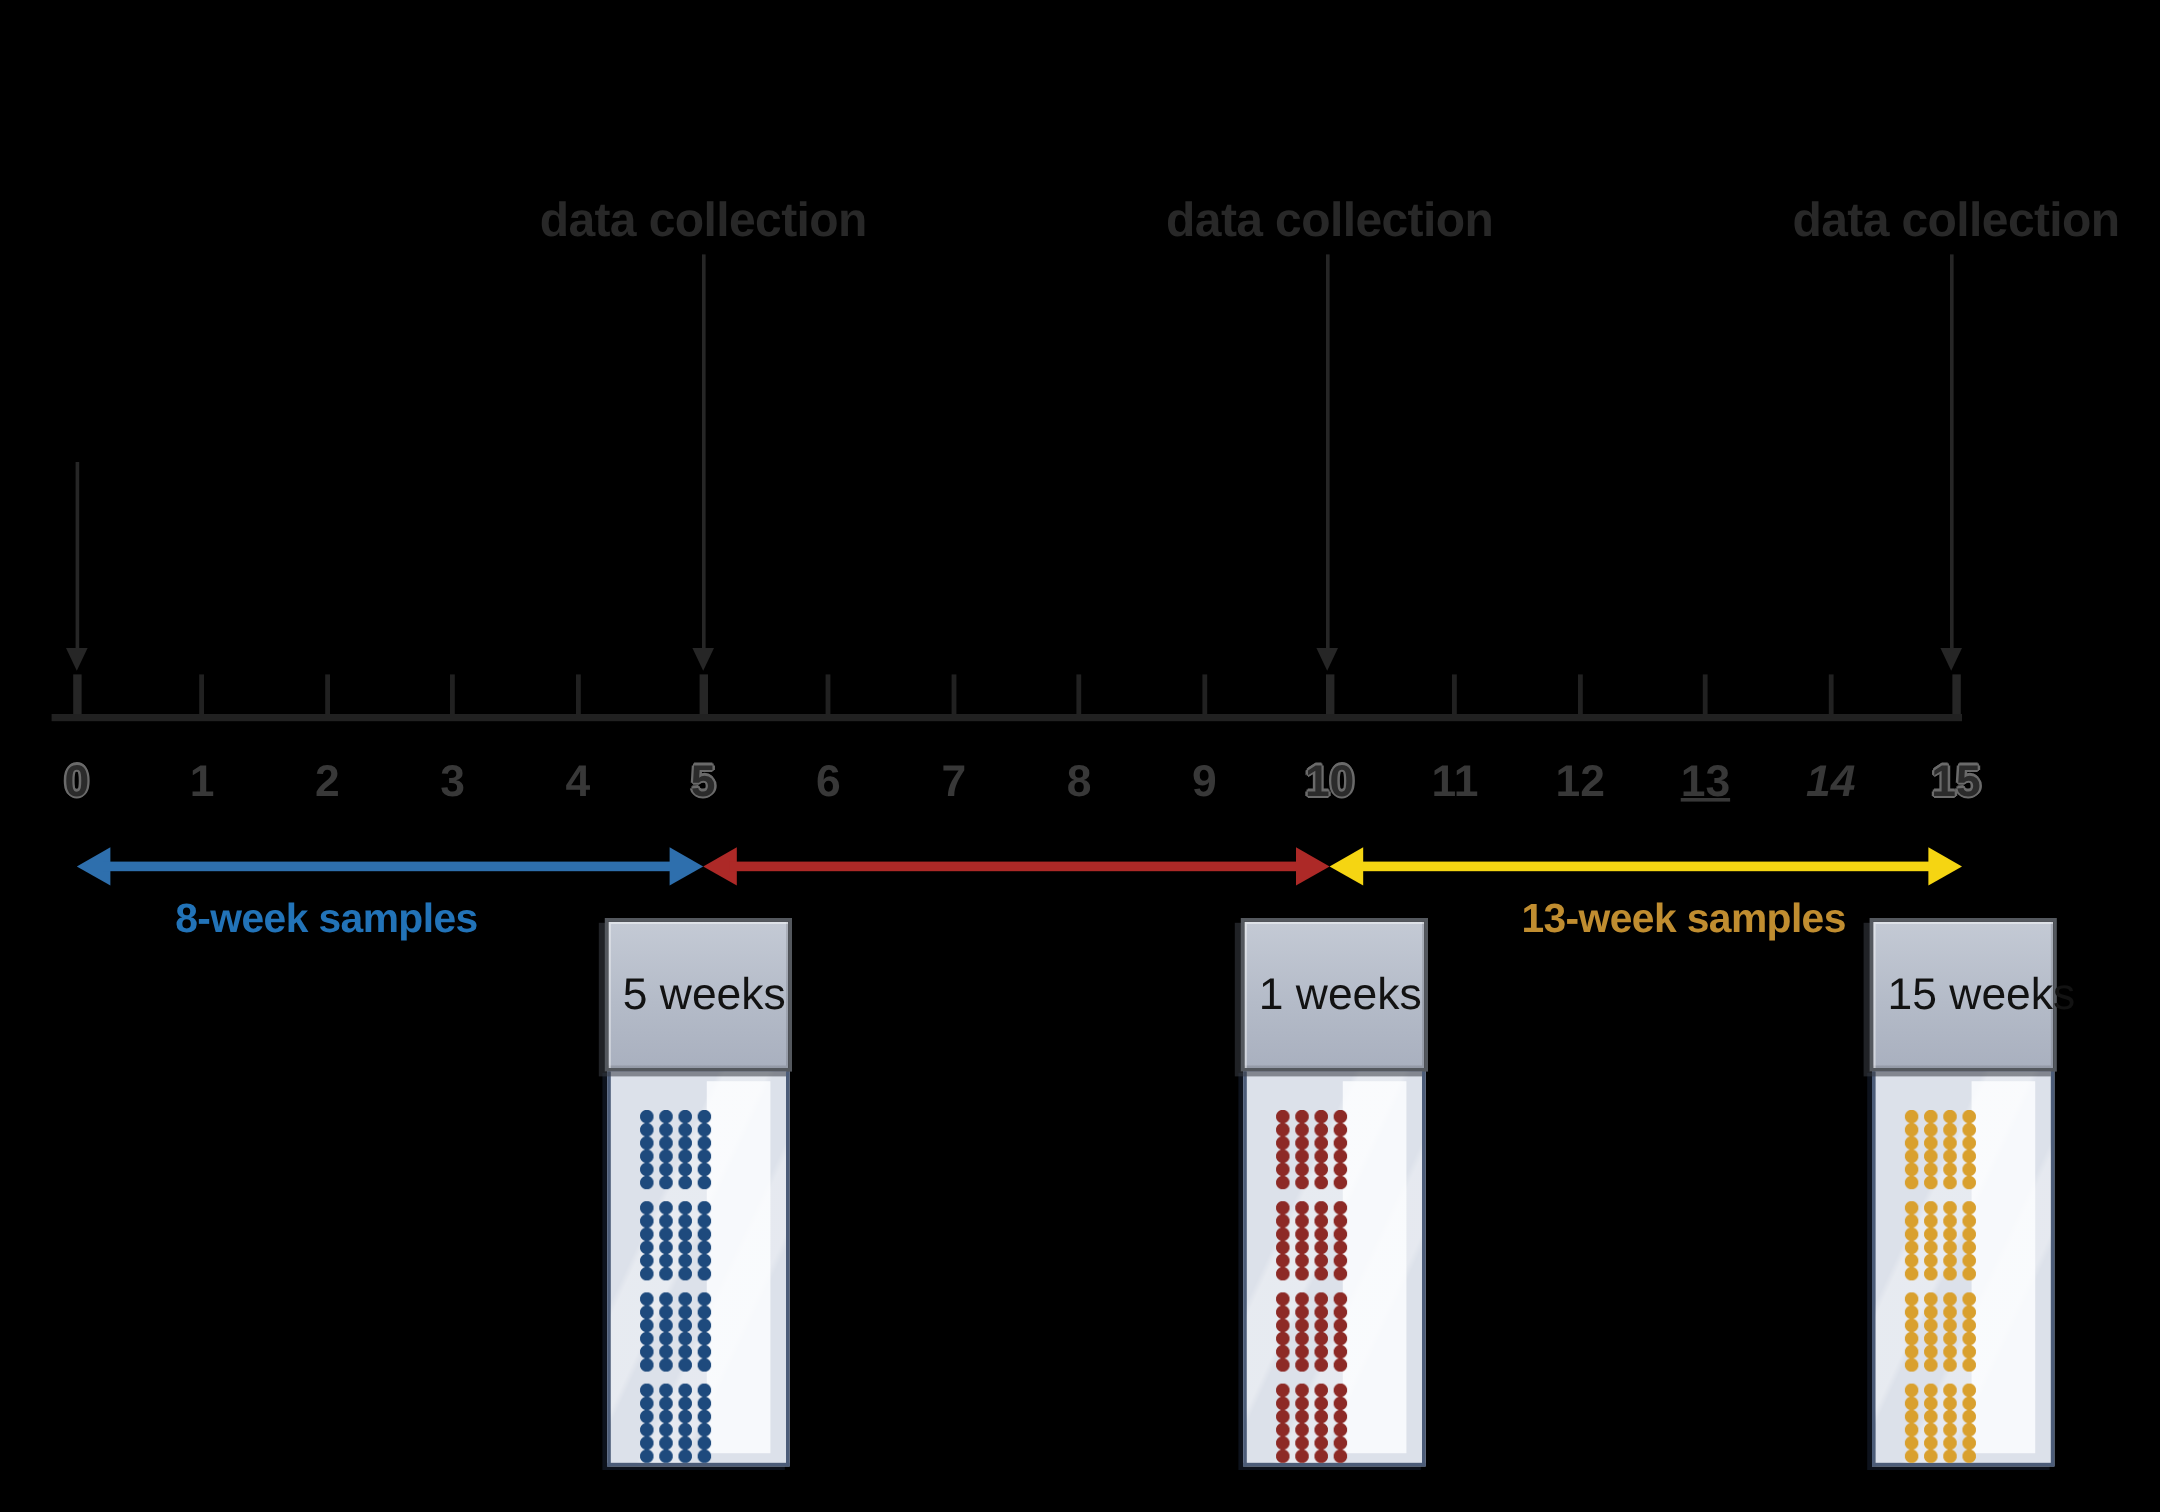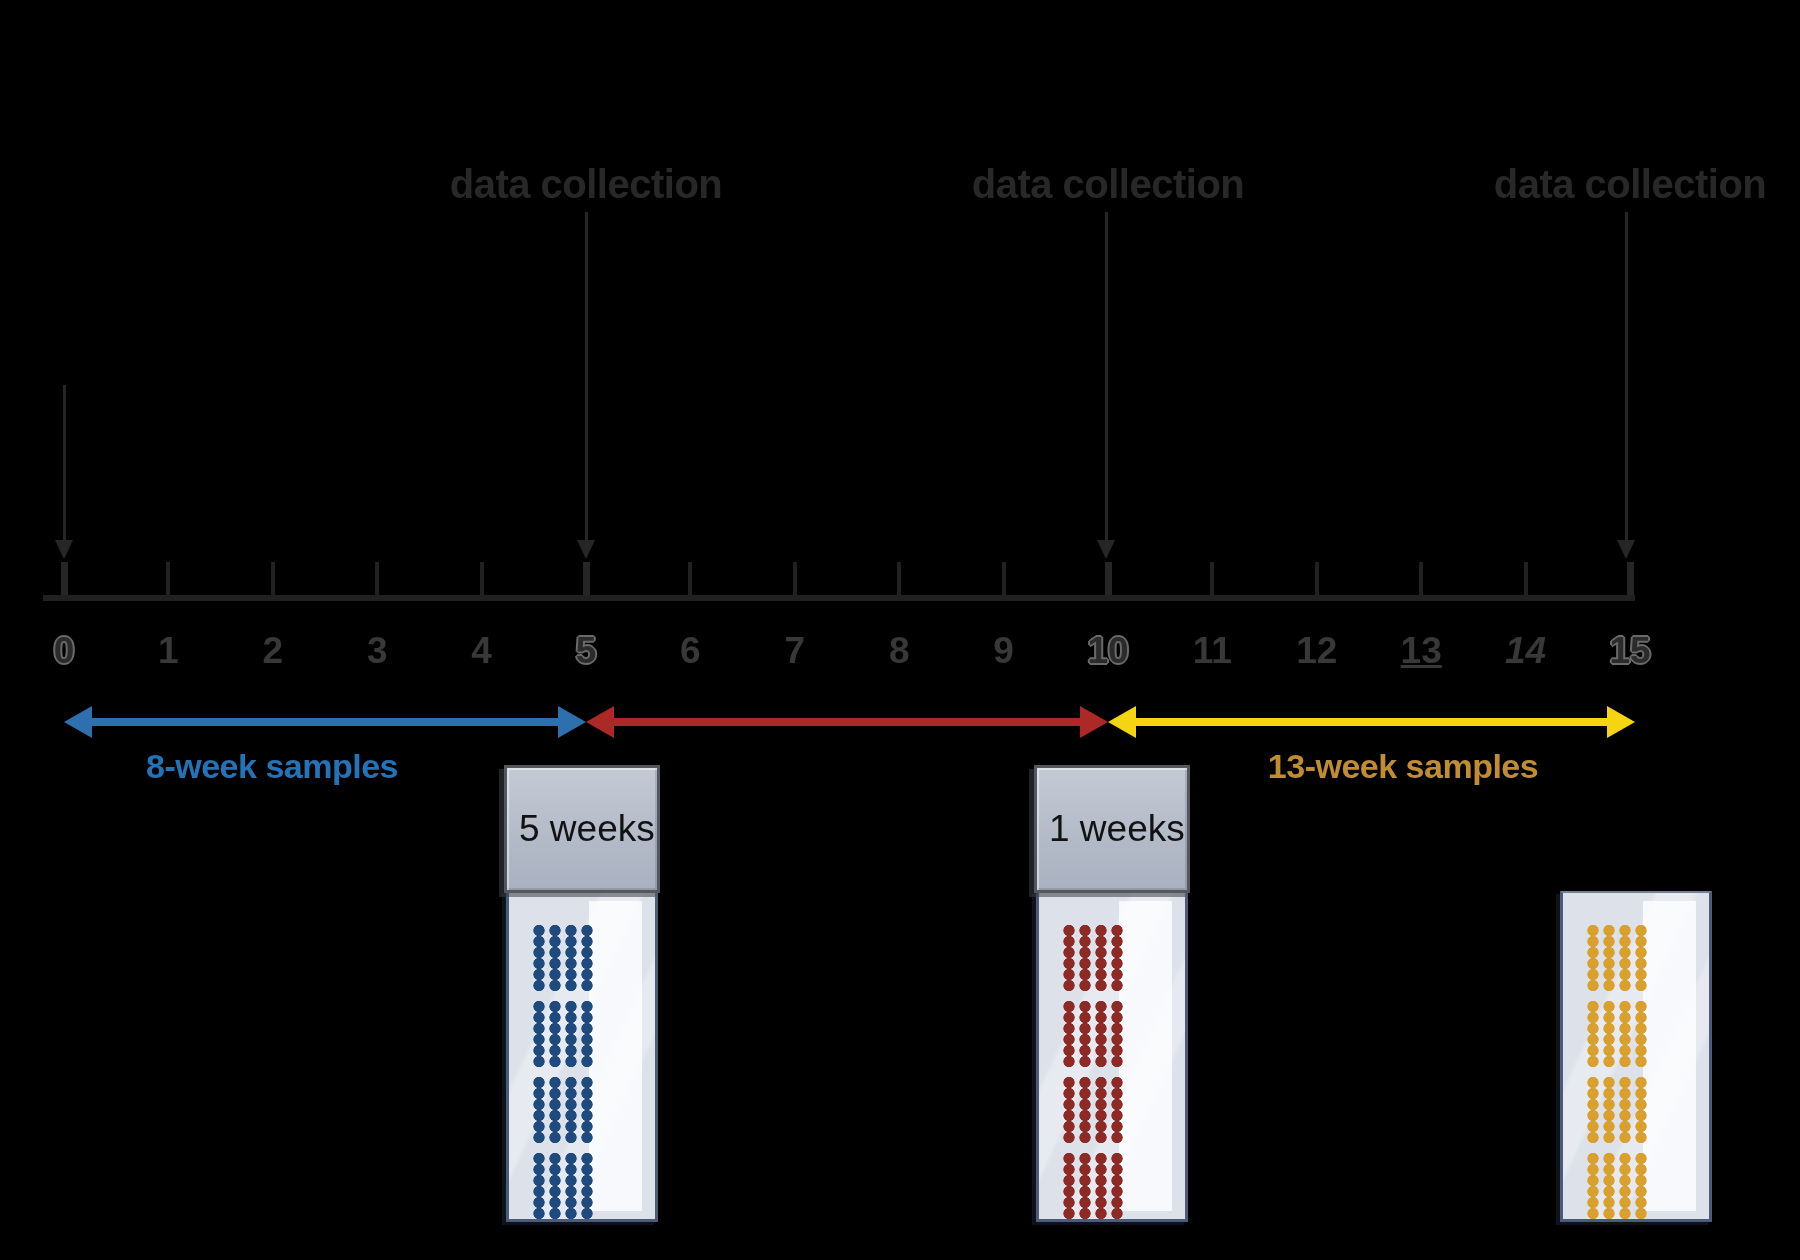--- a/index.html
+++ b/index.html
@@ -212,20 +212,23 @@
       <div class="dots">
         <div class="dot-group"></div>
           <div class="dot-group"></div>
           <div class="dot-group"></div>
           <div class="dot-group"></div>
       </div>
     </div>
   </div>
 
   <div class="slide" id="slide-2" style="--dot: #d9a02e;">
+    <div class="cap">
+      <div class="cap-label">15 weeks</div>
+    </div>
     <div class="body">
       <div class="white-strip"></div>
       <div class="sheen"></div>
       <div class="dots">
         <div class="dot-group"></div>
           <div class="dot-group"></div>
           <div class="dot-group"></div>
           <div class="dot-group"></div>
       </div>
     </div>

